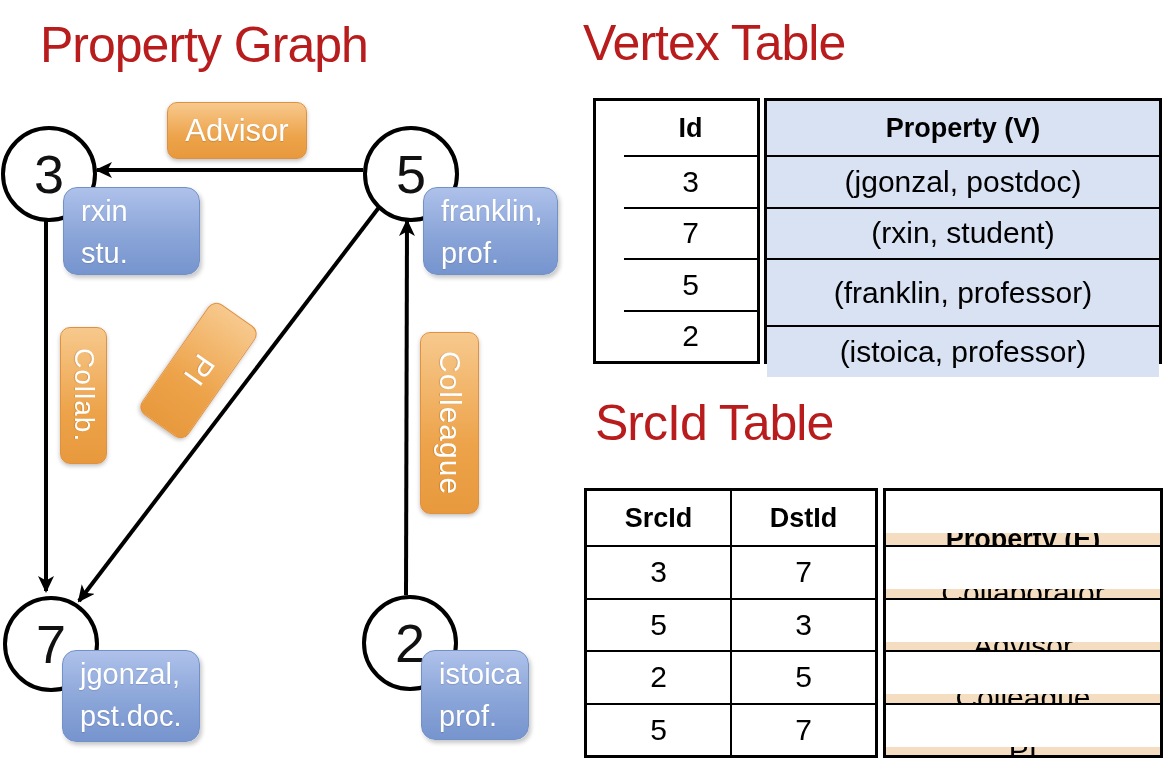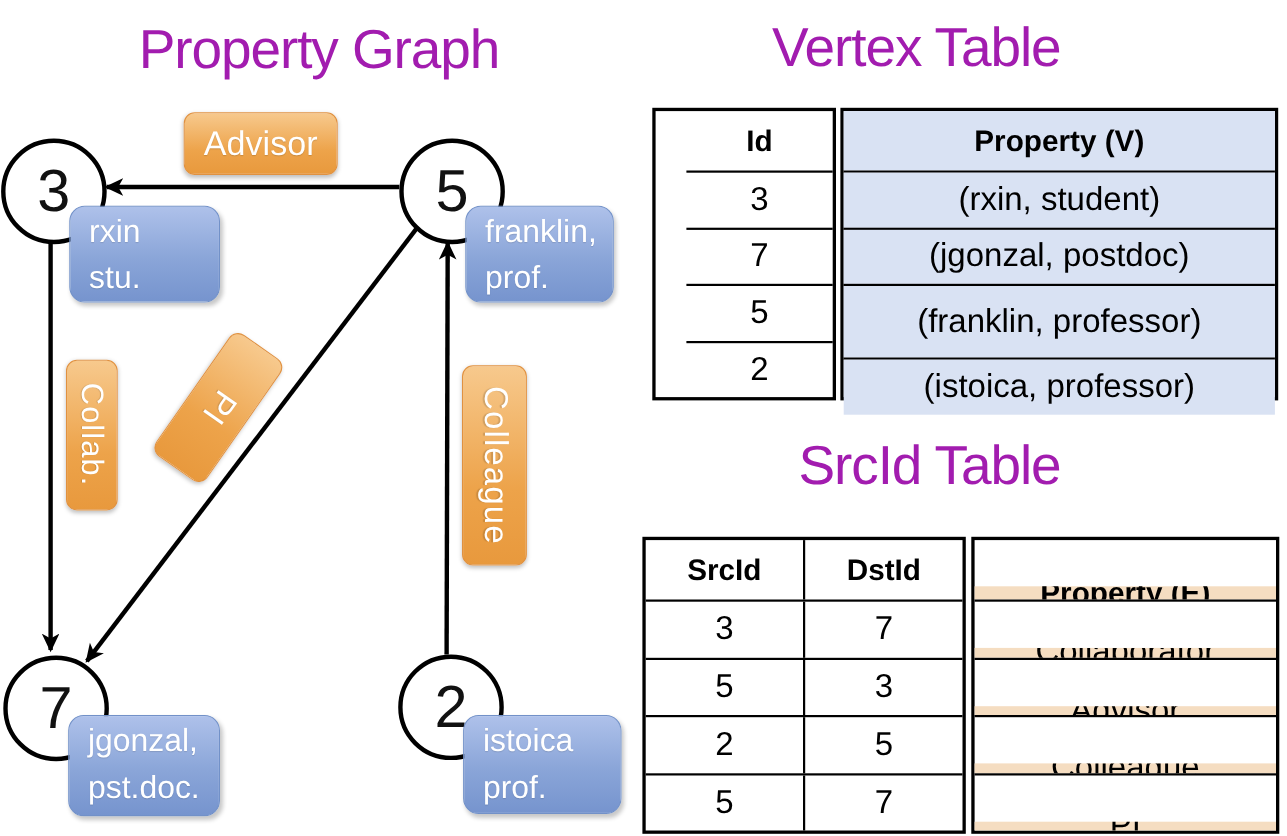--- a/index.html
+++ b/index.html
@@ -1,22 +1,22 @@
 <!DOCTYPE html>
 <html><head>
 <meta charset="utf-8">
 <style>
   html,body{margin:0;padding:0;background:#ffffff;}
   #slide{
     position:relative;width:1170px;height:760px;background:#ffffff;
     font-family:"Liberation Sans", sans-serif;overflow:hidden;color:#000;
   }
   .title{
-    position:absolute;text-align:center;font-size:50px;letter-spacing:-1px;
-    color:#a21caf;white-space:nowrap;
+    position:absolute;font-size:50px;letter-spacing:-1px;
+    color:#b91c1c;white-space:nowrap;
   }
   
   #edges{position:absolute;left:0;top:0;z-index:1;}
   .node{
     position:absolute;z-index:2;border:4px solid #000;border-radius:50%;
     background:#fff;display:flex;align-items:center;justify-content:center;
   }
   .node span{font-size:54px;color:#111;}
   .obox{
     position:absolute;z-index:3;border-radius:10px;
@@ -107,21 +107,21 @@
     <div>stu.</div>
   </div>
   <div class="bbox" style="left:423px;top:187px;width:135px;height:88px;">
     <div>franklin,</div>
     <div>prof.</div>
   </div>
   <div class="bbox" style="left:62px;top:650px;width:138px;height:92px;">
     <div>jgonzal,</div>
     <div>pst.doc.</div>
   </div>
-  <div class="bbox" style="left:421px;top:650px;width:144px;height:90px;">
+  <div class="bbox" style="left:421px;top:650px;width:108px;height:90px;">
     <div>istoica</div>
     <div>prof.</div>
   </div>
 
   <div class="tblgroup" style="left:593px;top:98px;width:569px;height:266px;">
     <div class="subtbl" style="width:167px;padding-left:28px;">
       <div class="trow" style="height:54px;">
           <div class="tcell hd">Id</div>
         </div>
       <div class="trow" style="height:51.5px;">
@@ -136,24 +136,24 @@
       <div class="trow" style="height:51.5px;">
           <div class="tcell">2</div>
         </div>
     </div>
     <div class="gap" style="width:4px;"></div>
     <div class="subtbl" style="flex:1;">
       <div class="trow" style="height:54px;">
           <div class="tcell hd vfill">Property (V)</div>
         </div>
       <div class="trow" style="height:51.5px;">
+          <div class="tcell vfill">(jgonzal, postdoc)</div>
+        </div>
+      <div class="trow" style="height:51.5px;">
           <div class="tcell vfill">(rxin, student)</div>
-        </div>
-      <div class="trow" style="height:51.5px;">
-          <div class="tcell vfill">(jgonzal, postdoc)</div>
         </div>
       <div class="trow" style="height:67px;">
           <div class="tcell vfill">(franklin, professor)</div>
         </div>
       <div class="trow" style="height:51.5px;">
           <div class="tcell vfill">(istoica, professor)</div>
         </div>
     </div>
   </div>
 

